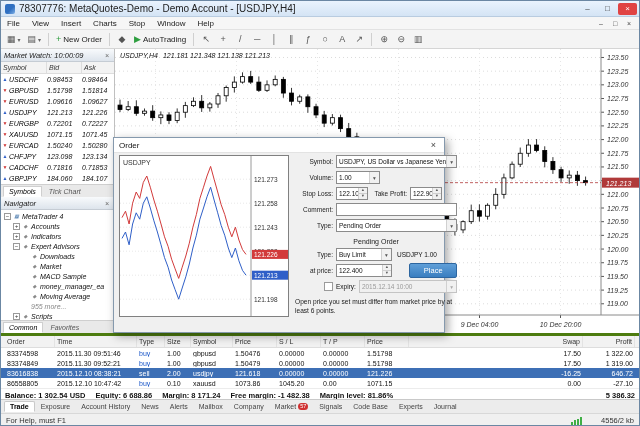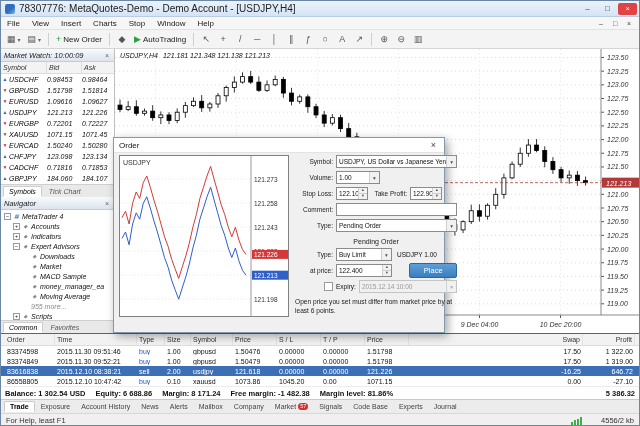--- a/index.html
+++ b/index.html
@@ -49,21 +49,21 @@
   .nav-exp-sp{width:7px;flex:0 0 7px;}
   .nav-ic{font-size:5px;color:#8a8a8a;width:7px;text-align:center;}
   .nav-ic.root{color:#3a6ea5;}
   .nav-lbl{white-space:nowrap;}
   .nav-lbl.muted{color:#888;}
   
   .chartarea{position:absolute;left:114px;top:0;right:0;height:284px;background:#fff;}
   .chart-label{position:absolute;left:5px;top:3px;z-index:2;display:flex;gap:5px;font-size:7px;color:#111;}
   svg text{font-family:"Liberation Sans",sans-serif;}
   
-  .terminal{position:absolute;top:332px;left:0;right:0;height:66px;background:#fff;border-top:1px solid #4d7c0f;font-size:7px;}
+  .terminal{position:absolute;top:332px;left:0;right:0;height:66px;background:#fff;border-top:3px solid #4d7c0f;font-size:7px;}
   .t-row{display:flex;height:10px;align-items:center;padding-left:4px;padding-right:4px;}
   .t-head{height:12px;background:#f2f2f2;border-bottom:1px solid #ddd;color:#333;}
   .t-head .t-cell{border-right:1px solid #e3e3e3;height:100%;display:flex;align-items:center;}
   .t-cell{padding:0 2px;overflow:hidden;white-space:nowrap;}
   .t-cell.t9{margin-left:auto;text-align:right;justify-content:flex-end;}
   .t-cell.t10{text-align:right;justify-content:flex-end;}
   .t-cell.buy{color:#1a56c8;}
   .t-cell.sell{color:#cc2f2f;}
   .t-row.sel{background:#3d6fb5;color:#fff;}
   .t-row.sel .buy,.t-row.sel .sell{color:#fff;}
@@ -686,21 +686,21 @@
       </span>
       <span class="term-tab">
         <span class="tt-label">Experts</span>
       </span>
       <span class="term-tab">
         <span class="tt-label">Journal</span>
       </span>
     </div>
 
   <div class="statusbar">
-    <span>For Help, least F1</span>
+    <span>For Help, must F1</span>
     <span class="sb-right">
       <span class="conn-bars">
           <i></i>
           <i></i>
           <i></i>
           <i></i>
         </span>
       <span>4556/2 kb</span>
     </span>
   </div>

